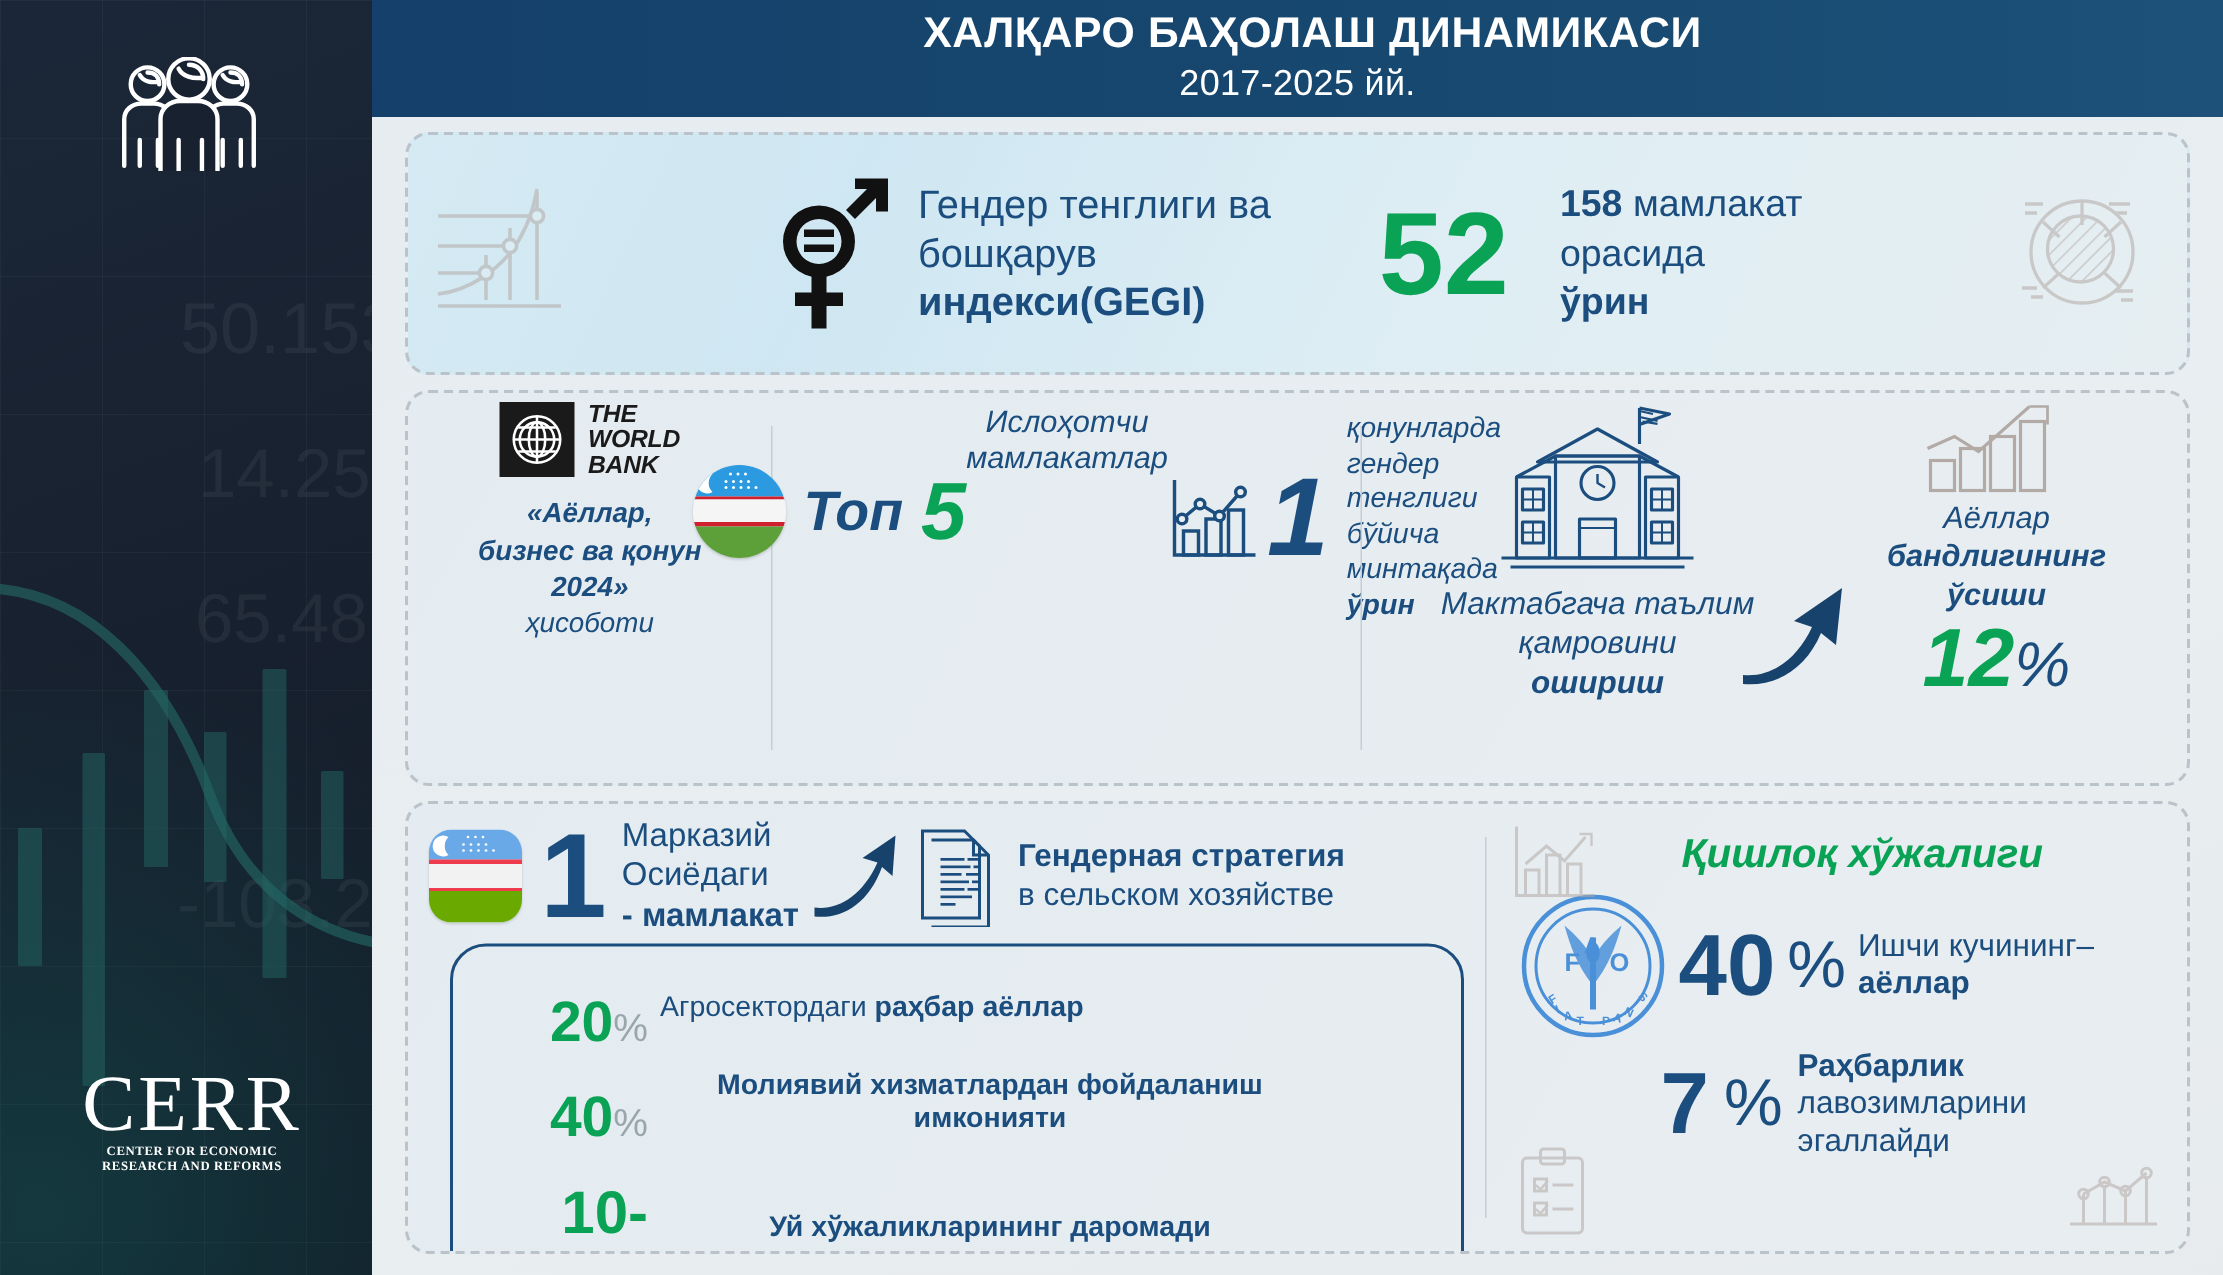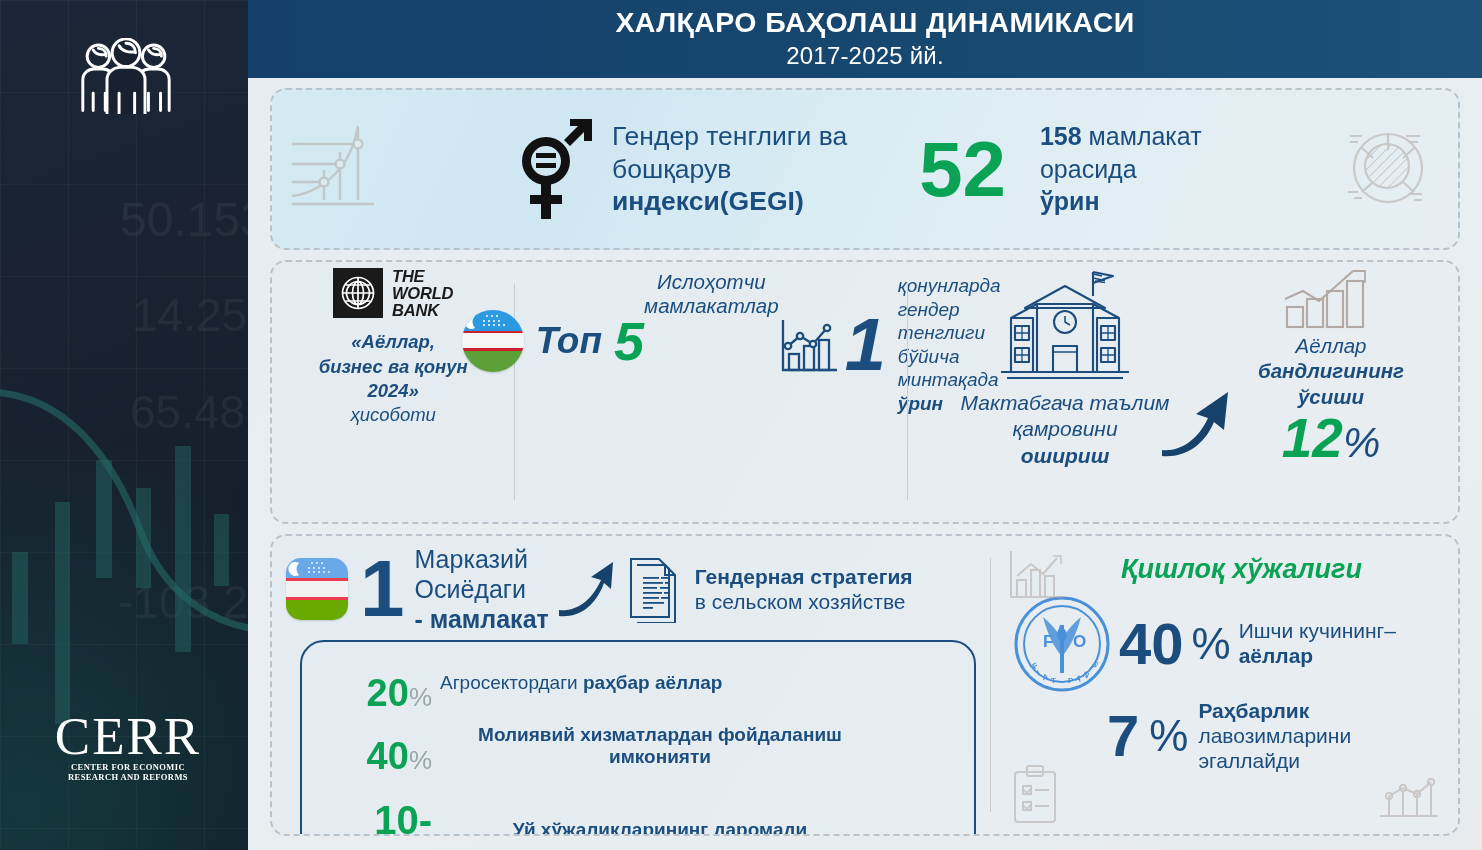--- a/index.html
+++ b/index.html
@@ -116,21 +116,21 @@
   .emp-12row { display:flex; align-items:baseline; justify-content:center; margin-top:2px; }
   .emp-12 { font-size:55px; font-weight:700; color:#0aa355; line-height:1; }
   .emp-pc { font-size:42px; font-weight:400; color:#1b4e7f; line-height:1; }
   .arrow-up { position:absolute; left:-58px; bottom:6px; width:78px; height:78px; }
 
   
   .c3-left { width:718px; position:relative; padding:8px 10px 8px 14px; }
   .c3-toprow { display:flex; align-items:center; gap:8px; }
   .uz-square { width:62px; height:62px; border-radius:15px; overflow:hidden; position:relative; flex:none; box-shadow:0 1px 2px rgba(0,0,0,.16); }
   .c3-num1 { font-size:80px; font-weight:700; color:#1b4e7f; line-height:.82; margin:0 2px 0 4px; }
-  .c3-ca { font-size:25px; line-height:1.2; color:#1b4e7f; }
+  .c3-ca { font-size:22px; line-height:1.2; color:#1b4e7f; }
   .c3-arrow { width:62px; height:58px; flex:none; }
   .doc-ico { width:58px; height:68px; flex:none; }
   .c3-strategy { font-size:21px; line-height:1.2; color:#1b4e7f; margin-left:2px; }
 
   .goal-box {
     margin:6px 4px 0 14px; border:2.5px solid #1b4e7f; border-radius:24px;
     padding:8px 14px 10px; position:relative; background:transparent;
   }
   .pills { display:flex; gap:12px; align-items:center; }
   .pill-solid {

